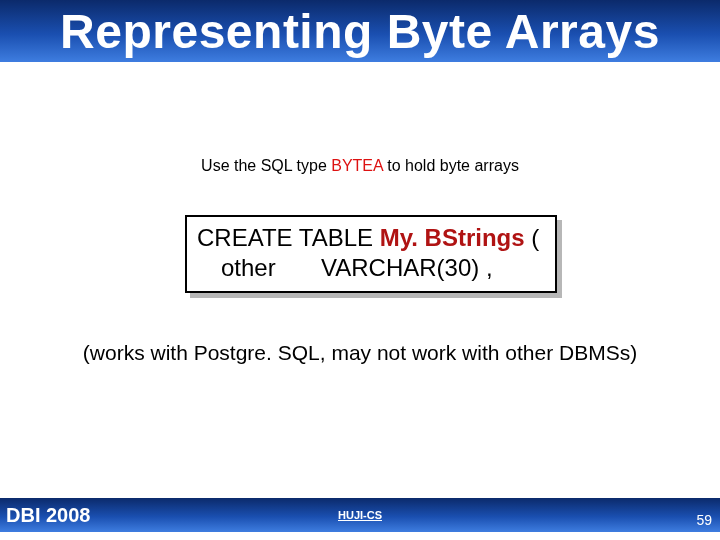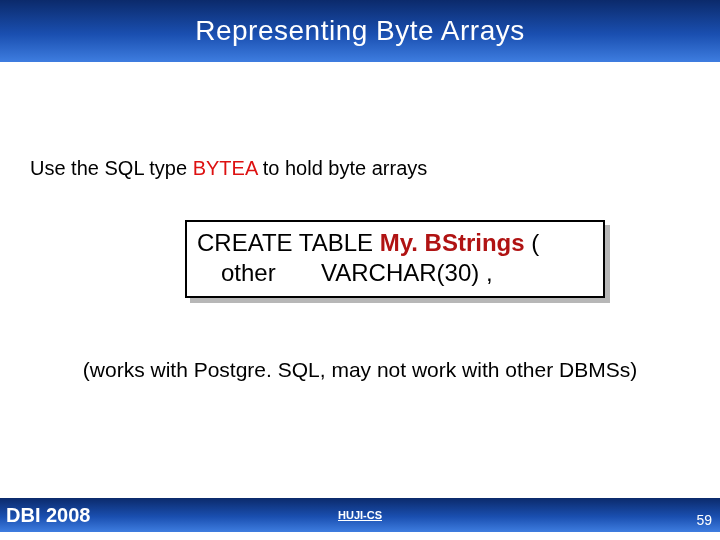--- a/index.html
+++ b/index.html
@@ -7,59 +7,60 @@
   .slide { position: relative; width: 720px; height: 540px; background: #fff; }
   .title-bar {
     background: linear-gradient(to bottom, #0b2a6b 0%, #1a4fb0 55%, #3e7de0 100%);
     height: 62px;
     display: flex;
     align-items: center;
     justify-content: center;
   }
   .title-bar h1 {
     color: #fff;
-    font-size: 28px;
-    font-weight: 400;
+    font-size: 48px;
+    font-weight: 700;
     letter-spacing: 0.5px;
   }
   .body {
     padding: 0 30px;
   }
   .intro {
     margin-top: 95px;
-    font-size: 20px;
+    font-size: 16px;
     color: #000;
     font-weight: 400;
+    text-align: center;
   }
   .intro .kw { color: #d11; }
   .code-wrap {
     margin: 40px 0 0 155px;
     position: relative;
-    width: 420px;
+    width: 372px;
   }
   .code-shadow {
     position: absolute;
     top: 5px; left: 5px;
     width: 100%; height: 100%;
     background: #b7b7b7;
   }
   .code-box {
     position: relative;
     background: #fff;
     border: 2px solid #000;
     padding: 6px 10px 8px 10px;
     font-size: 24px;
     line-height: 1.25;
     font-family: Arial, Helvetica, sans-serif;
   }
   .code-box .tbl { color: #b01313; font-weight: 700; }
   .code-box .col { display: inline-block; width: 100px; }
   .indent { padding-left: 24px; }
   .note {
-    margin-top: 60px;
+    margin-top: 48px;
     font-size: 21px;
     color: #000;
     text-align: center;
   }
   .footer {
     position: absolute;
     left: 0; bottom: 8px;
     width: 100%; height: 34px;
     background: linear-gradient(to bottom, #0b2a6b 0%, #1a4fb0 55%, #3e7de0 100%);
     color: #fff;

